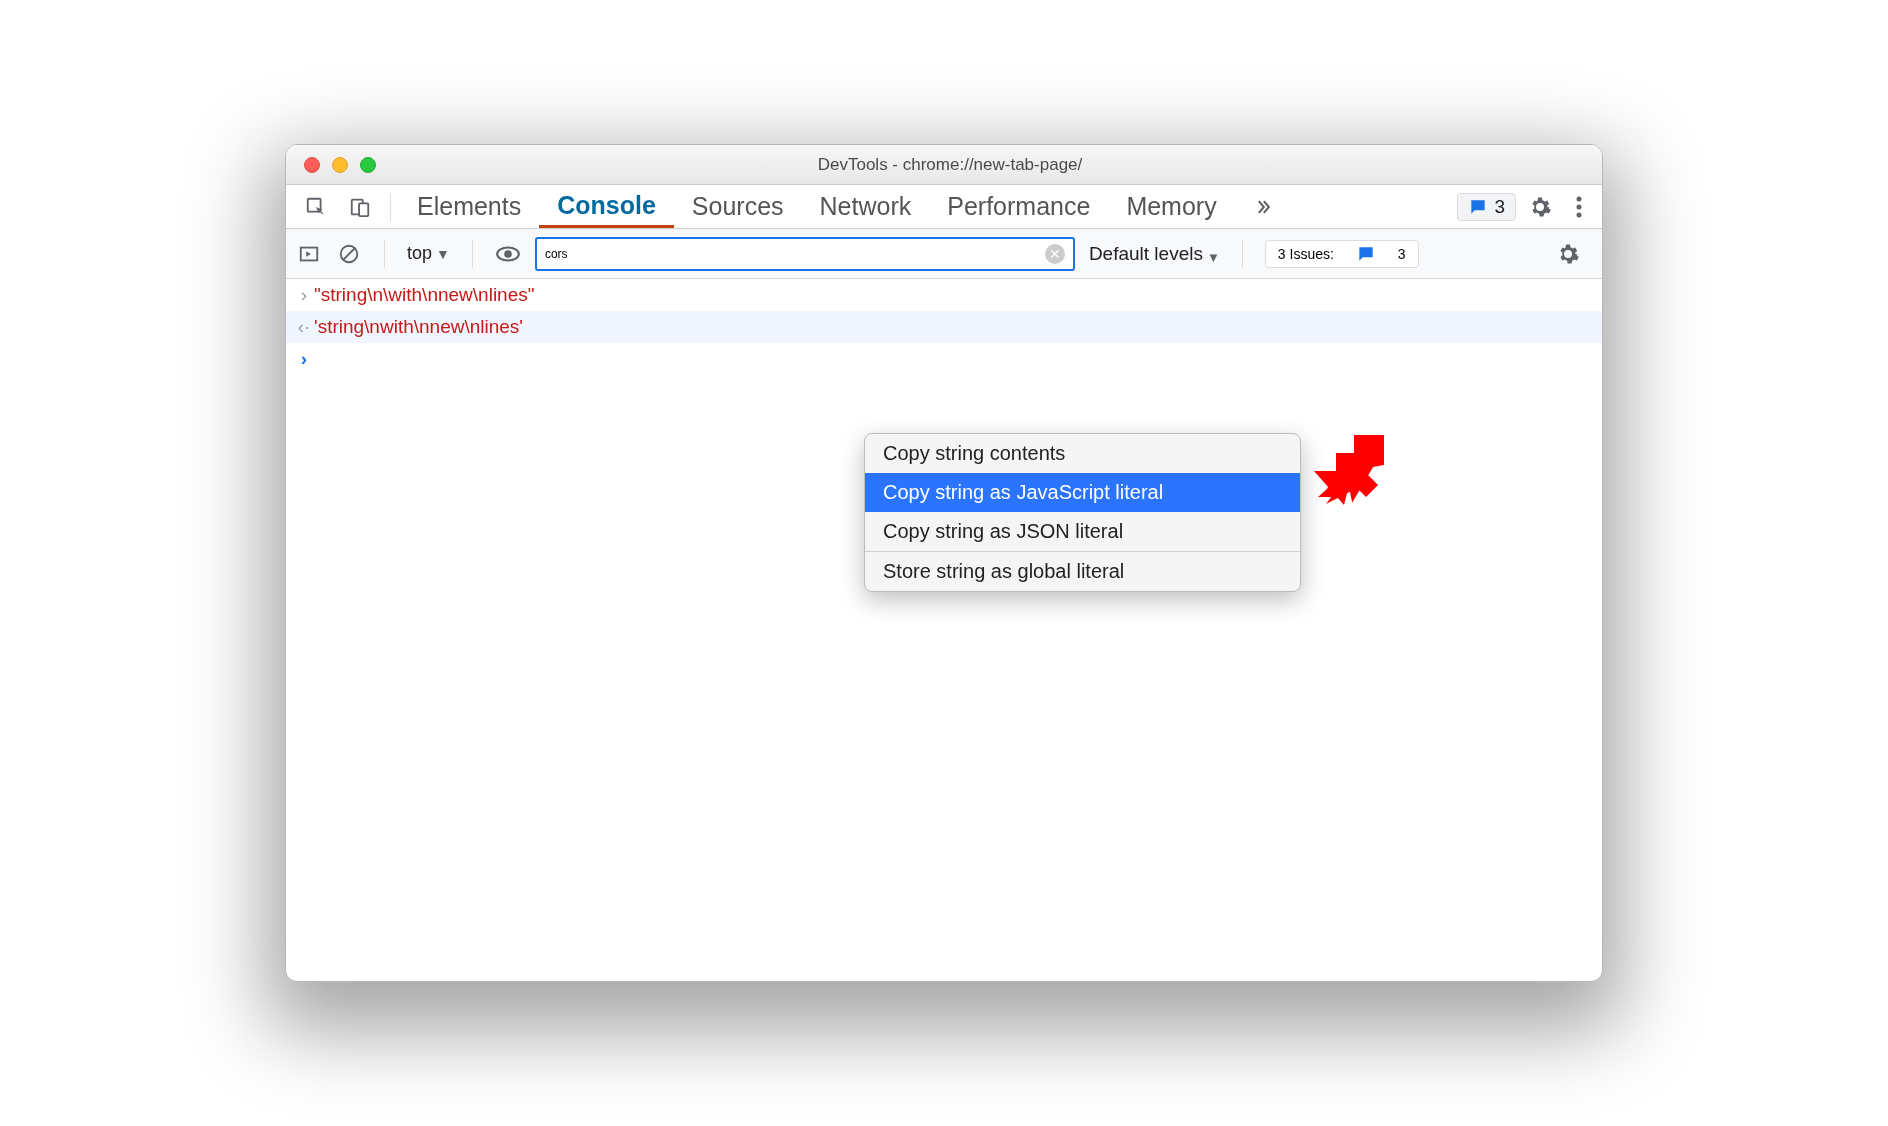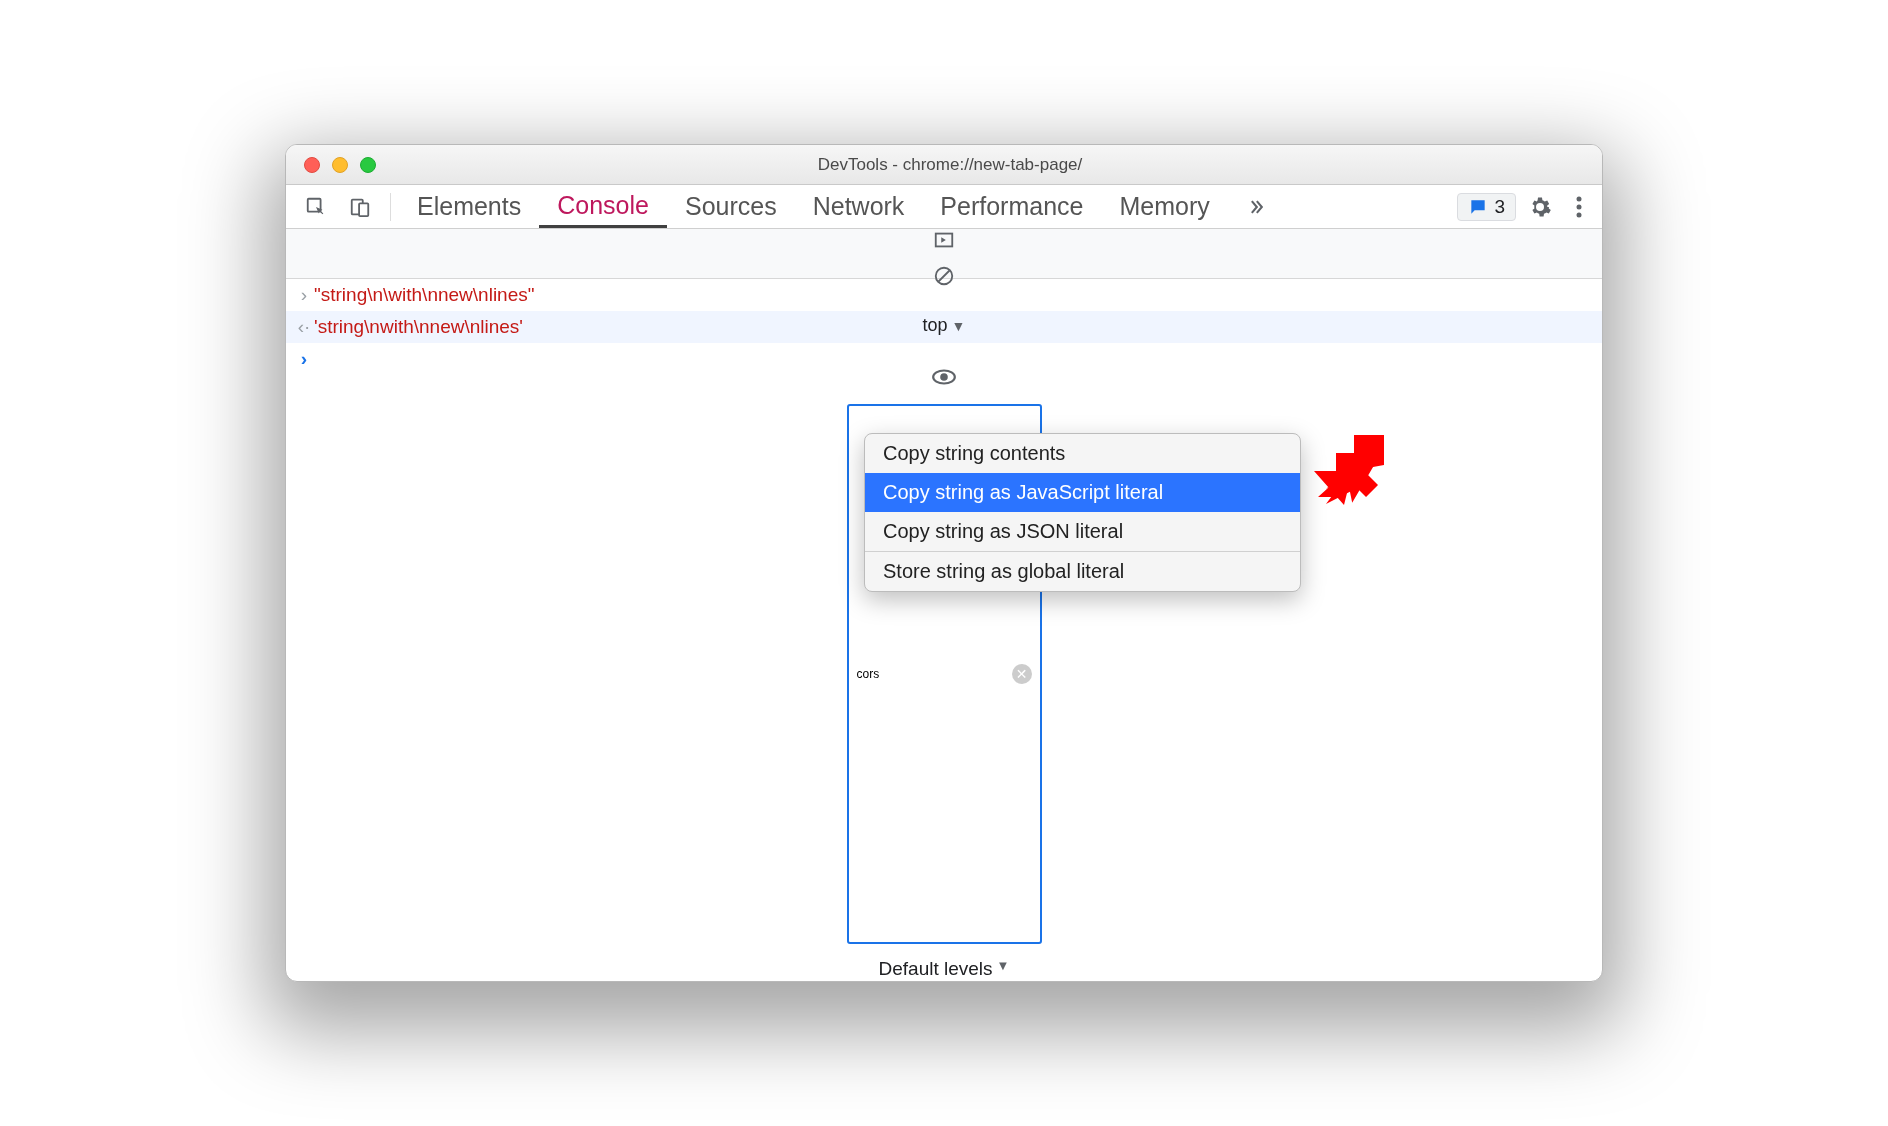--- a/index.html
+++ b/index.html
@@ -7,32 +7,32 @@
 .frame { width:1318px; height:838px; background:#fff; border-radius:12px; box-shadow:0 30px 80px 20px rgba(0,0,0,.35); overflow:hidden; position:relative; border:1px solid #b8b8b8; }
 .titlebar { height:40px; display:flex; align-items:center; background:linear-gradient(#f6f6f6,#e8e8e8); border-bottom:1px solid #c9c9c9; position:relative; }
 .traffic { display:flex; gap:12px; padding-left:18px; }
 .dot { width:16px; height:16px; border-radius:50%; }
 .dot.r{background:#ff5f57;border:1px solid #e24b41;} .dot.y{background:#ffbd2e;border:1px solid #e1a226;} .dot.g{background:#28c940;border:1px solid #1dad33;}
 .title { position:absolute; left:12px; right:0; text-align:center; font-size:17px; color:#4a4a4a; }
 .tabs { height:44px; display:flex; align-items:center; border-bottom:1px solid #cfcfcf; padding:0 8px; color:#555; }
 .tab-ico { width:44px; height:44px; display:flex; align-items:center; justify-content:center; }
 .sep { width:1px; height:28px; background:#ddd; margin:0 8px; }
 .tab { padding:0 18px; height:100%; display:flex; align-items:center; font-size:25px; cursor:pointer; }
-.tab.active { color:#be185d; border-bottom:3px solid #404040; font-weight:400; }
+.tab.active { color:#0369a1; border-bottom:3px solid #c2410c; font-weight:700; }
 .spacer{flex:1;}
 .pill { display:flex; align-items:center; gap:6px; background:#f1f3f4; border:1px solid #dadce0; border-radius:4px; padding:2px 10px; font-size:19px; color:#202124; }
 .pill svg{color:#1a73e8;}
 .gear,.dots{padding:0 12px; display:flex; align-items:center;}
-.toolbar { height:50px; border-bottom:1px solid #d7d7d7; display:flex; align-items:center; padding:0 10px; gap:14px; background:#f8f9fa;flex-direction:column; }
+.toolbar { height:50px; border-bottom:1px solid #d7d7d7; display:flex; align-items:center; padding:0 10px; gap:14px; background:#f8f9fa; }
 .tool-ico{width:26px;height:26px;display:flex;align-items:center;justify-content:center;color:#5f6368;}
 .ctx-sel{display:flex;align-items:center;gap:4px;font-size:18px;color:#202124;}
 .filter { flex:0 0 540px; height:34px; border:2px solid #1a73e8; border-radius:3px; display:flex; align-items:center; padding:0 8px; background:#fff; }
 .filter input{flex:1;border:none;outline:none;font-size:12px;}
 .clearx{width:20px;height:20px;border-radius:50%;background:#ccc;color:#fff;display:flex;align-items:center;justify-content:center;font-size:14px;}
-.lvl{font-size:19px;color:#202124;display:flex;align-items:flex-start;gap:4px;}
+.lvl{font-size:19px;color:#202124;display:flex;align-items:flex-end;gap:4px;}
 .issues{display:flex;align-items:center;gap:22px;border:1px solid #dadce0;border-radius:4px;padding:3px 12px;font-size:14px;background:#fff;}
 .issues svg{color:#1a73e8;}
 .console { font-family:Menlo,Consolas,monospace; font-size:19px; }
 .row { display:flex; align-items:center; padding:4px 8px; min-height:32px; }
 .row.hl{background:#f0f5ff;}
 .arrow{width:20px;color:#9aa0a6;text-align:center;}
 .arrow.blue{color:#1a73e8;font-weight:bold;}
 .str{color:#c41a16;}
 .menu { position:absolute; left:578px; top:288px; width:437px; background:#f5f5f5; border:1px solid #bcbcbc; border-radius:8px; box-shadow:0 8px 24px rgba(0,0,0,.25); overflow:hidden; }
 .mitem{padding:8px 18px;font-size:20px;color:#222;}

